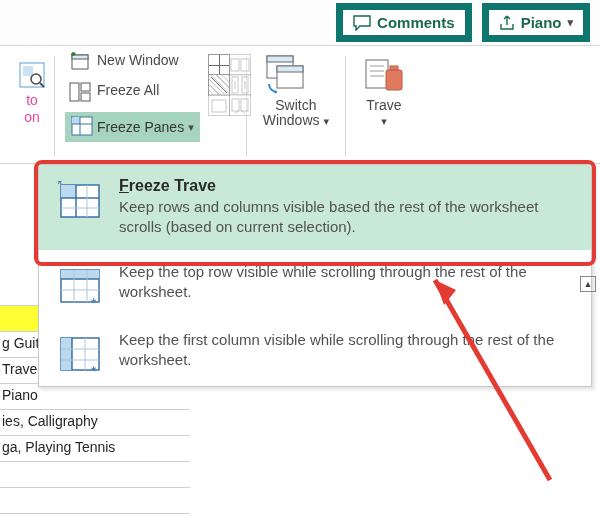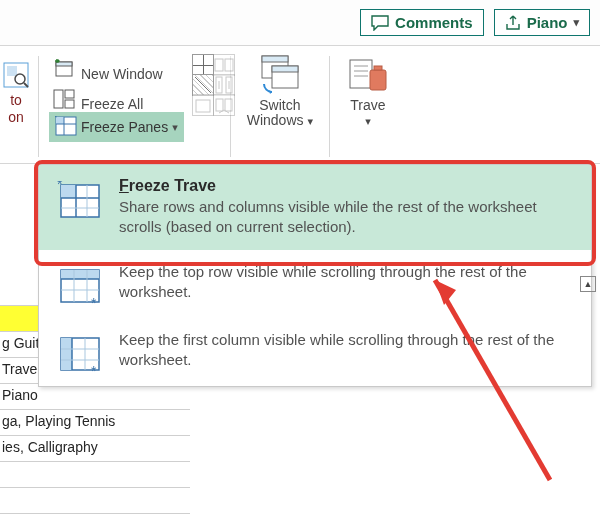--- a/index.html
+++ b/index.html
@@ -21,21 +21,21 @@
     justify-content: flex-end;
     align-items: center;
     gap: 10px;
     padding: 0 10px;
     background: #fdfdfd;
   }
   .topbtn {
     display: inline-flex;
     align-items: center;
     gap: 6px;
-    border: 1px solid #0f766e;
+    border: 7px solid #0f766e;
     padding: 4px 10px;
     color: #1a6b4b;
     font-weight: 600;
     font-size: 15px;
     background: #fff;
     cursor: pointer;
   }
   .topbtn svg { display: block; }
 
   .ribbon {
@@ -44,38 +44,39 @@
     padding: 6px 0 2px 0;
     border-bottom: 1px solid #d6d6d6;
     height: 118px;
     position: relative;
     z-index: 1;
   }
   .ribbon-scrap {
     width: 32px;
     padding: 10px 2px 0 2px;
     text-align: center;
-    color: #7f1d1d;
+    color: #ec4899;
     font-size: 14px;
     line-height: 1.2;
+    margin-left: 16px;
   }
   .sep {
     width: 1px;
     background: #d6d6d6;
     align-self: stretch;
     margin: 4px 6px;
   }
   .group {
     display: flex;
     flex-direction: column;
   }
   .group-window { padding-left: 4px; }
   .winrow {
     display: flex;
-    align-items: flex-end;
+    align-items: flex-start;
     height: 30px;
     gap: 6px;
     padding: 0 4px;
     cursor: pointer;
     color: #4a4a4a;
   }
   .winrow span.lbl { font-size: 14px; }
   .freeze-btn {
     background: #a6d4be;
     display: inline-flex;
@@ -102,21 +103,21 @@
     position: relative;
   }
   .mg.dis { opacity: .45; }
   .mg-split::before, .mg-split::after {
     content:""; position:absolute; background:#6a6a6a;
   }
   .mg-split::before{ left:50%; top:0; width:1px; height:100%;}
   .mg-split::after{ top:50%; left:0; height:1px; width:100%;}
 
   .biggroup {
-    display:flex; flex-direction:column; align-items:center; justify-content:flex-start;
+    display:flex; flex-direction:column; justify-content:flex-start;
     gap:4px; padding:2px 10px 0 10px; color:#4a4a4a;
   }
   .biggroup .bl { font-size:14px; text-align:center; line-height:1.1; }
   .chev { font-size:11px; color:#4a4a4a; }
 
   
   .dropdown {
     position: absolute;
     left: 38px;
     top: 164px;
@@ -330,21 +331,21 @@
           <rect x="4" y="4" width="15" height="13" fill="#bcd9ef"></rect>
           <line x1="19" y1="4" x2="19" y2="36" stroke="#3a72a8" stroke-width="1.5"></line>
           <line x1="4" y1="17" x2="42" y2="17" stroke="#3a72a8" stroke-width="1.5"></line>
           <line x1="30" y1="4" x2="30" y2="36" stroke="#a9c7df"></line>
           <line x1="4" y1="27" x2="42" y2="27" stroke="#a9c7df"></line>
           <text x="0" y="8" font-size="14" fill="#3a72a8">*</text>
         </svg>
     </div>
     <div class="dd-text">
       <div class="dd-title"><u>F</u><span>reeze Trave</span></div>
-      <div class="dd-desc">Share rows and columns visible while the rest of the worksheet scrolls (based on current selection).</div>
+      <div class="dd-desc">Keep rows and columns visible based the rest of the worksheet scrolls (based on current selection).</div>
     </div>
   </div>
   <div class="dd-item">
     <div class="it">
       <svg width="46" height="40" viewBox="0 0 46 40">
           <rect x="4" y="4" width="38" height="32" fill="#fff" stroke="#3a72a8" stroke-width="1.5"></rect>
           <rect x="4" y="4" width="38" height="9" fill="#bcd9ef"></rect>
           <line x1="4" y1="13" x2="42" y2="13" stroke="#3a72a8" stroke-width="1.5"></line>
           <line x1="4" y1="24" x2="42" y2="24" stroke="#a9c7df"></line>
           <line x1="17" y1="4" x2="17" y2="36" stroke="#a9c7df"></line>
@@ -381,17 +382,17 @@
 </svg>
 
 <div class="scroll-cap">▲</div>
 
 <div class="sheet">
   <div class="sheet-row"></div>
   <div class="sheet-row hl"></div>
   <div class="sheet-row">g Guit</div>
   <div class="sheet-row">Trave</div>
   <div class="sheet-row">Piano</div>
+  <div class="sheet-row">ies, Calligraphy</div>
   <div class="sheet-row">ga, Playing Tennis</div>
-  <div class="sheet-row">ies, Calligraphy</div>
   <div class="sheet-row"></div>
   <div class="sheet-row"></div>
 </div>
 
 </body></html>

